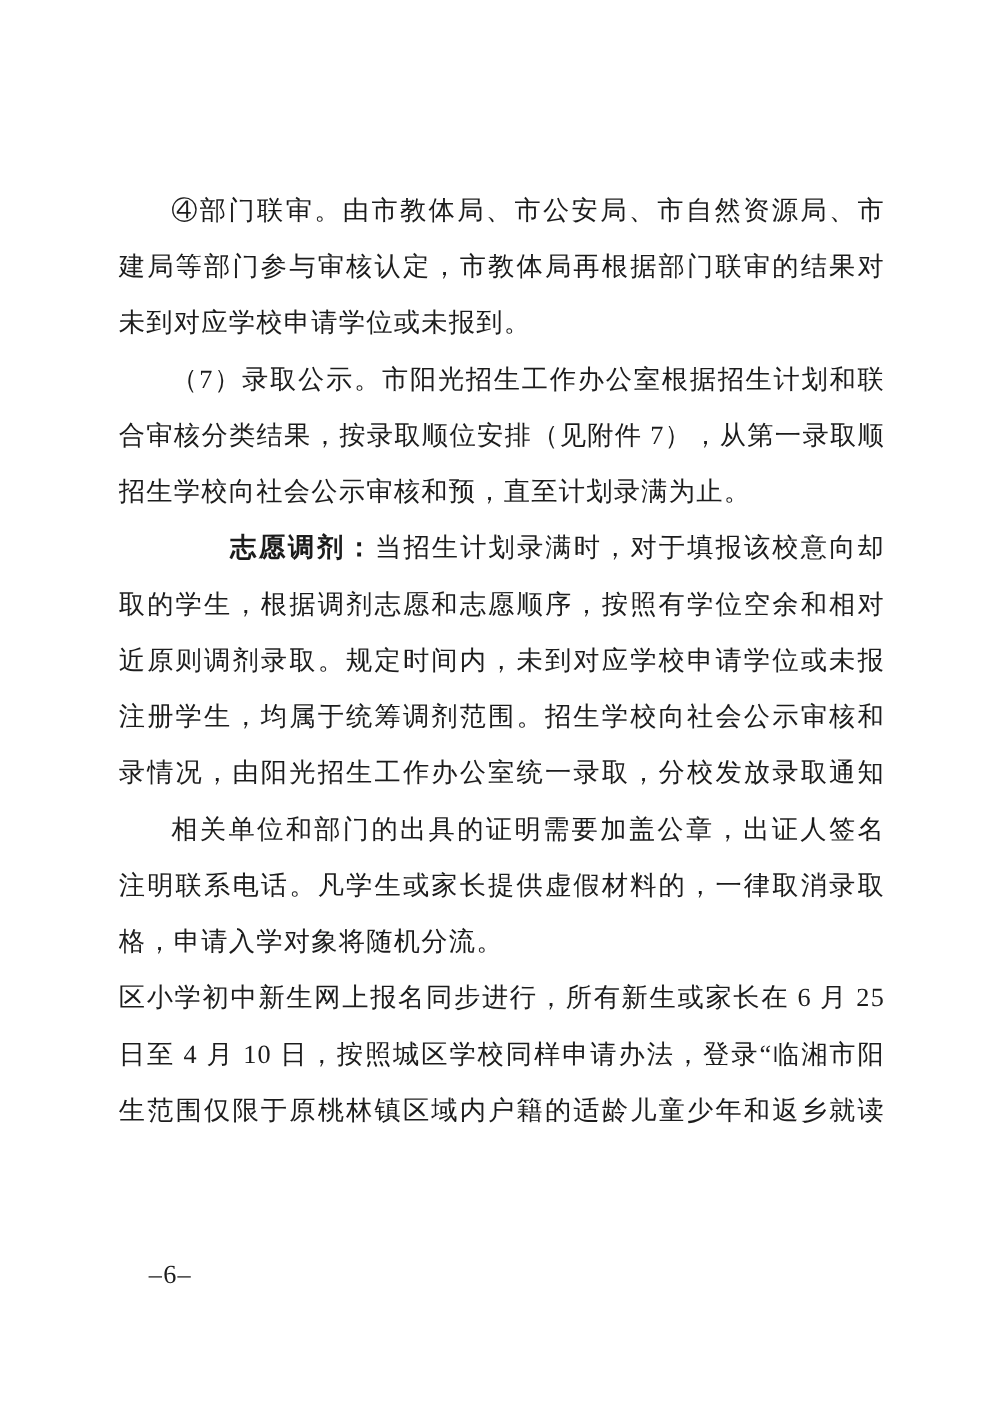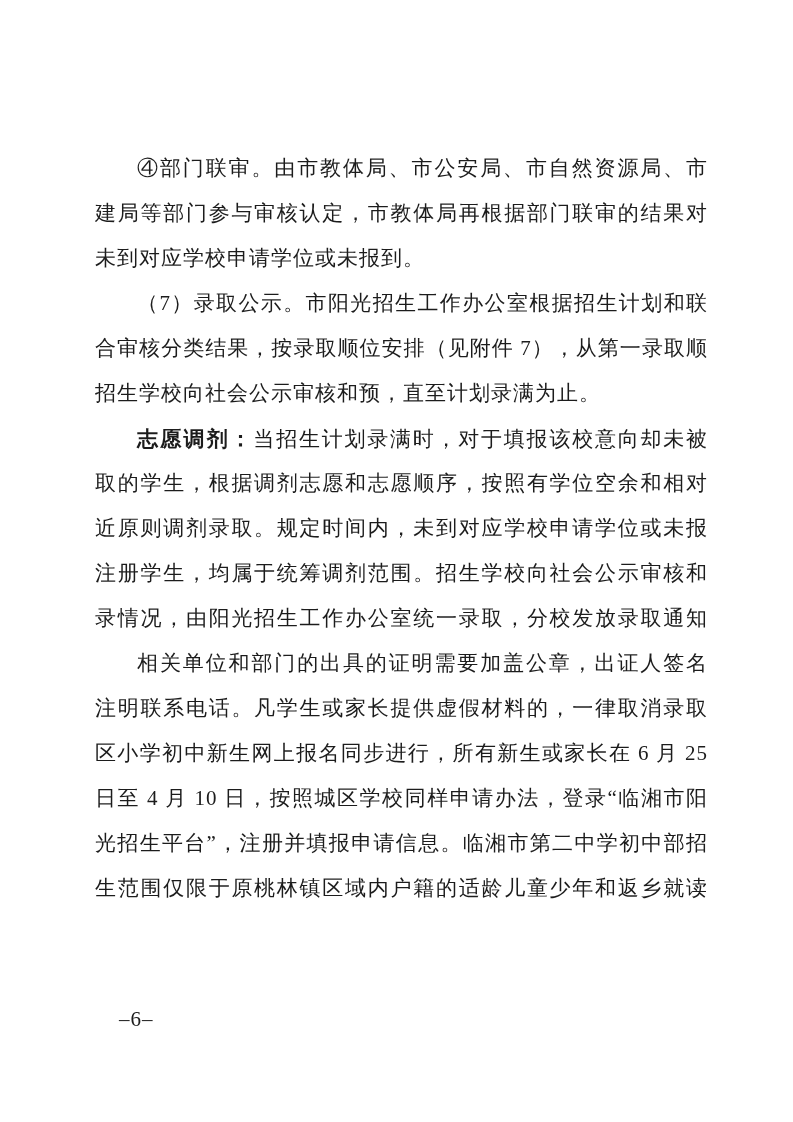--- a/index.html
+++ b/index.html
@@ -28,20 +28,21 @@
     text-justify: inter-character;
     overflow: hidden;
   }
   .line.indent { text-indent: 42px; }
   .line.para-end { text-align-last: left; }
   .seg-lead { font-weight: normal; }
   .seg-lead-sans {
     font-weight: bold;
     font-family: "Liberation Sans", "DejaVu Sans", sans-serif;
     letter-spacing: 1.5px;
+    margin-left: 47px;
   }
   .page-number {
     position: absolute;
     left: 119px;
     top: 1006px;
     font-size: 21px;
     line-height: 26px;
     letter-spacing: 1px;
     color: #1c1c1c;
     font-family: "Liberation Serif", "DejaVu Serif", serif;
@@ -58,19 +59,19 @@
       <div class="line indent"><span class="seg-lead">（7）录取公示。</span><span class="seg-normal">市阳光招生工作办公室根据招生计划和联</span></div>
       <div class="line"><span class="seg-normal">合审核分类结果，按录取顺位安排（见附件 7），从第一录取顺</span></div>
       <div class="line para-end"><span class="seg-normal">招生学校向社会公示审核和预，直至计划录满为止。</span></div>
       <div class="line indent"><span class="seg-lead-sans">志愿调剂：</span><span class="seg-normal">当招生计划录满时，对于填报该校意向却未被录</span></div>
       <div class="line"><span class="seg-normal">取的学生，根据调剂志愿和志愿顺序，按照有学位空余和相对就</span></div>
       <div class="line"><span class="seg-normal">近原则调剂录取。规定时间内，未到对应学校申请学位或未报到</span></div>
       <div class="line"><span class="seg-normal">注册学生，均属于统筹调剂范围。招生学校向社会公示审核和预</span></div>
       <div class="line para-end"><span class="seg-normal">录情况，由阳光招生工作办公室统一录取，分校发放录取通知书。</span></div>
       <div class="line indent"><span class="seg-normal">相关单位和部门的出具的证明需要加盖公章，出证人签名并</span></div>
       <div class="line"><span class="seg-normal">注明联系电话。凡学生或家长提供虚假材料的，一律取消录取资</span></div>
+      <div class="line para-end"><span class="seg-normal">格，申请入学对象将随机分流。</span></div>
       <div class="line"><span class="seg-normal">区小学初中新生网上报名同步进行，所有新生或家长在 6 月 25</span></div>
       <div class="line"><span class="seg-normal">日至 4 月 10 日，按照城区学校同样申请办法，登录“临湘市阳</span></div>
-      <div class="line"><span class="seg-normal">光招生平台”，注册并填报申请信息。临湘市第二中学初中部招</span></div>
       <div class="line"><span class="seg-normal">生范围仅限于原桃林镇区域内户籍的适龄儿童少年和返乡就读学</span></div>
     </div>
   <div class="page-number">–6–</div>
 </div>
 
 </body></html>

